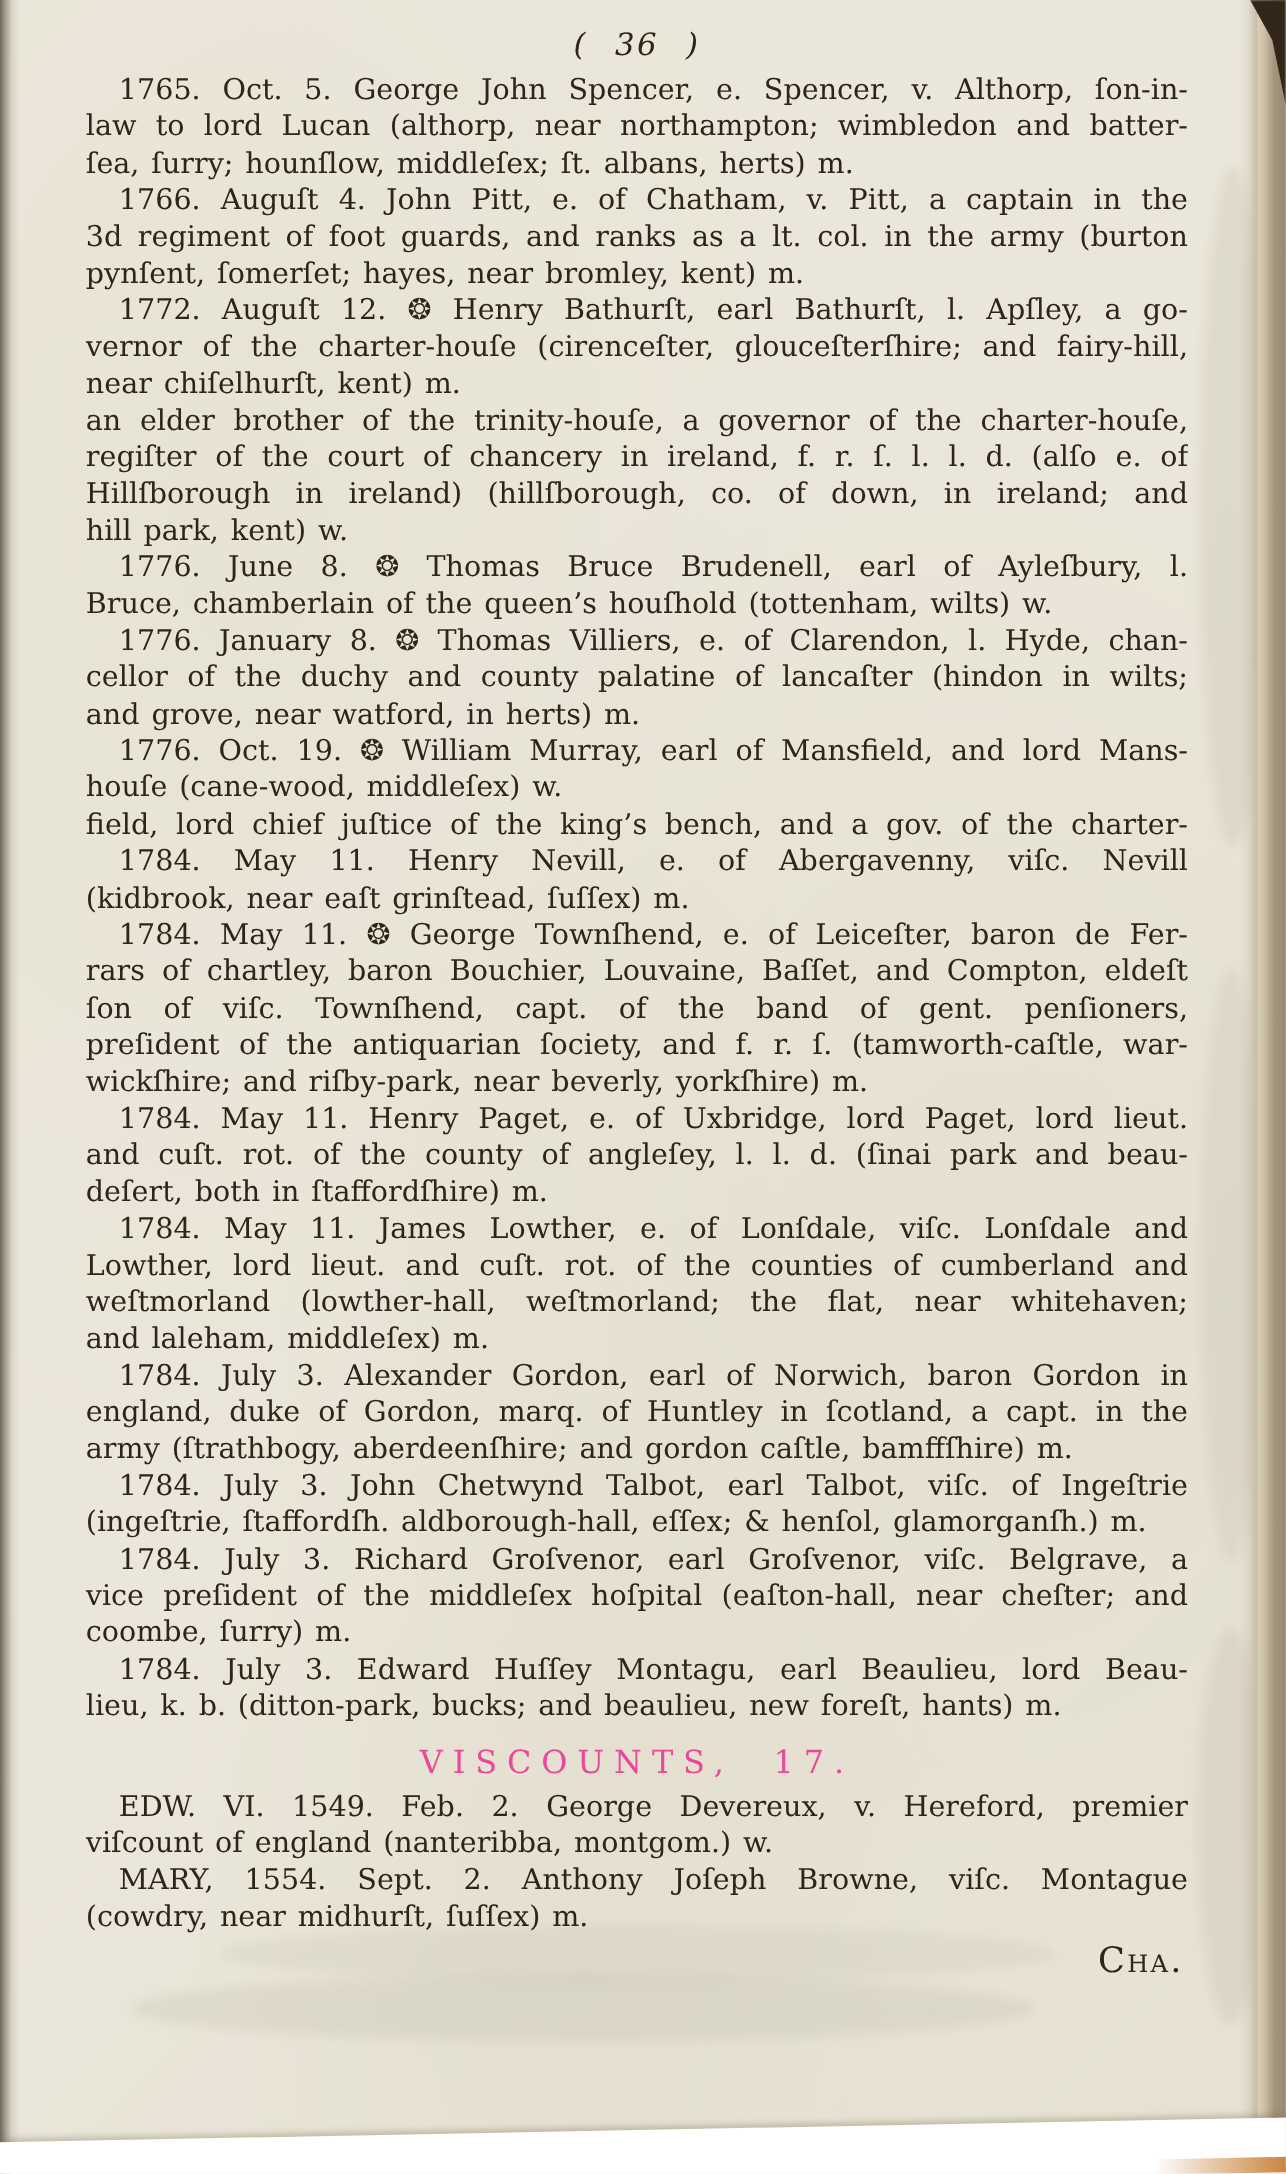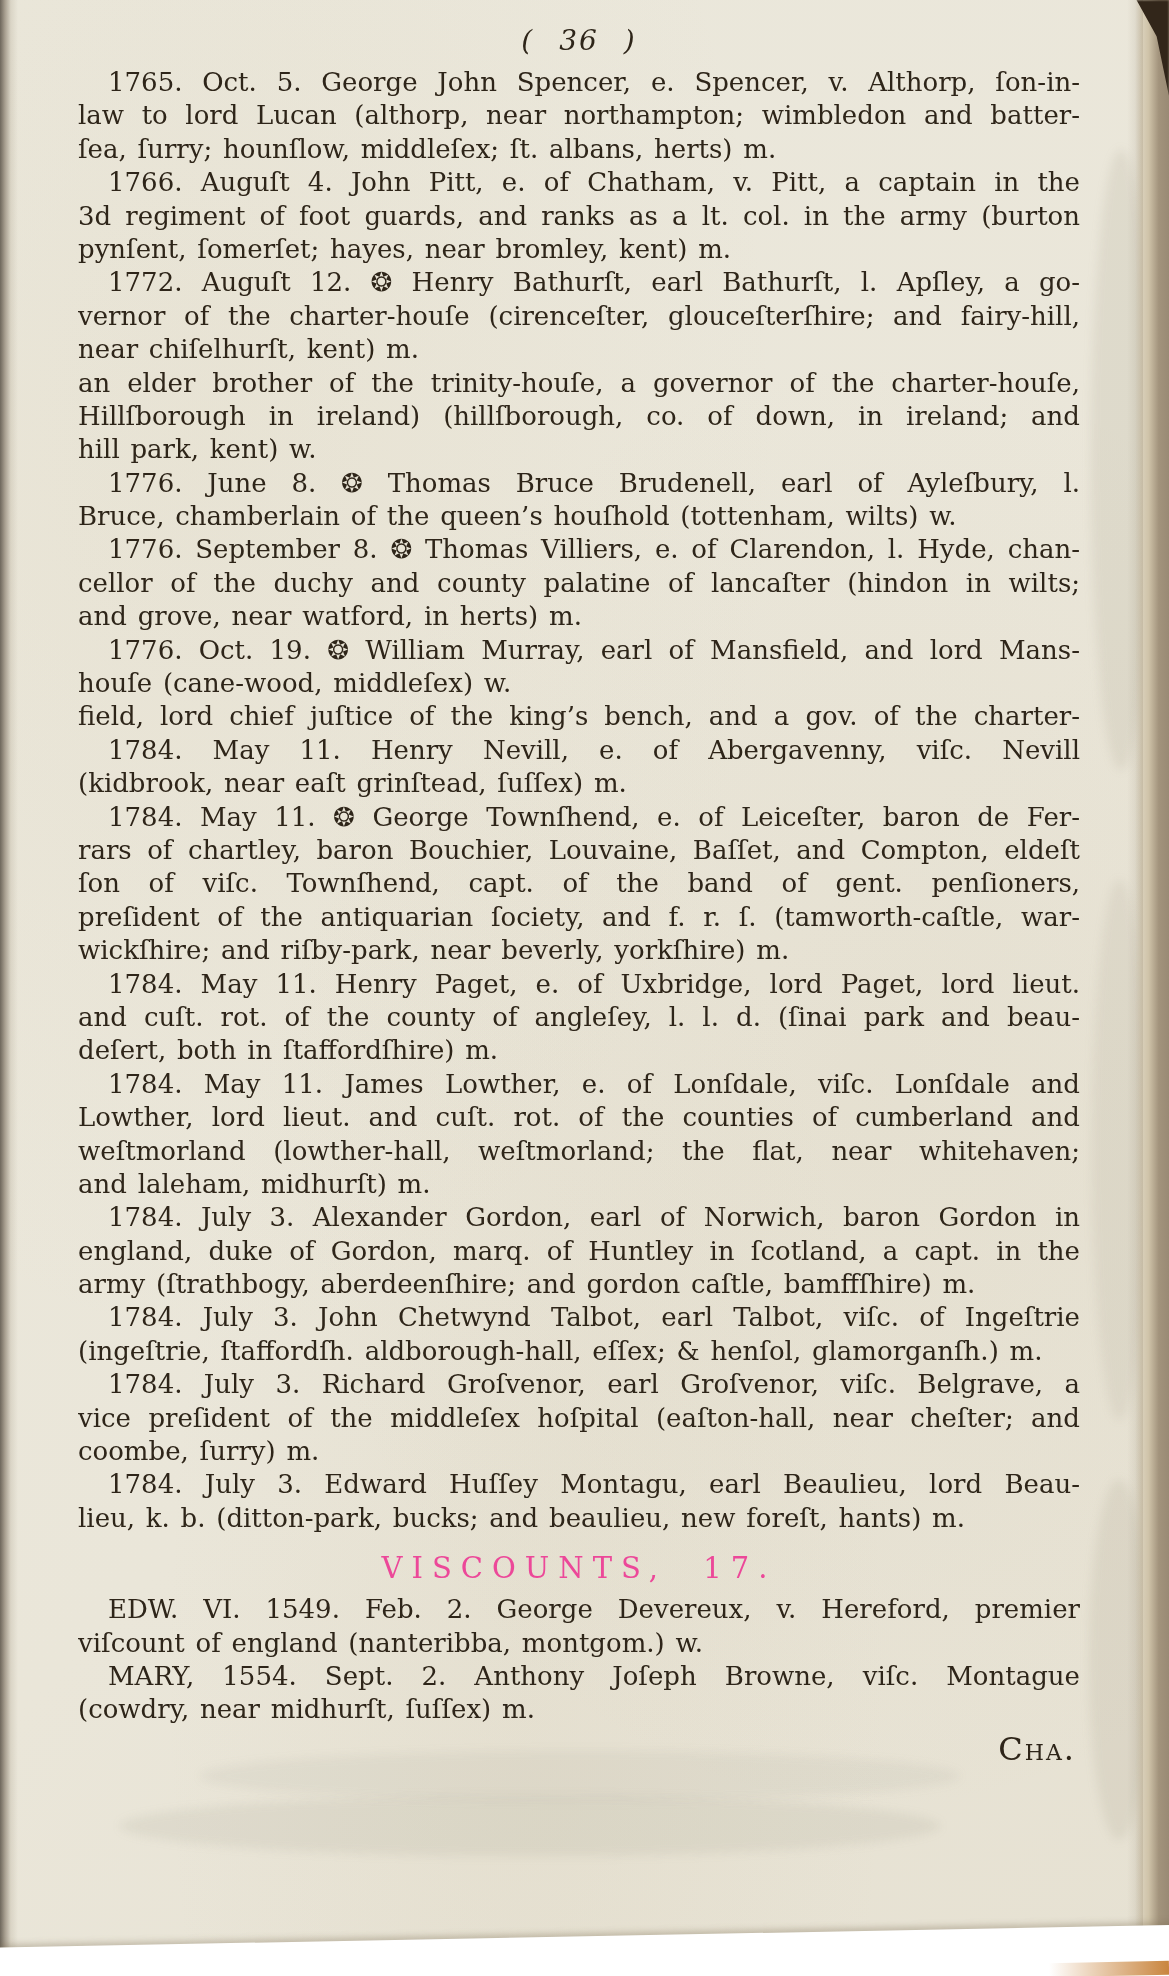--- a/index.html
+++ b/index.html
@@ -120,29 +120,30 @@
         <div class="line">3d regiment of foot guards, and ranks as a lt. col. in the army (burton</div>
         <div class="line last">pynſent, ſomerſet; hayes, near bromley, kent) m.</div>
       </div>
       <div class="para">
         <div class="line first">1772. Auguſt 12. ❂ Henry Bathurſt, earl Bathurſt, l. Apſley, a go-</div>
         <div class="line">vernor of the charter-houſe (cirenceſter, glouceſterſhire; and fairy-hill,</div>
         <div class="line last">near chiſelhurſt, kent) m.</div>
       </div>
       <div class="para">
         <div class="line">an elder brother of the trinity-houſe, a governor of the charter-houſe,</div>
+        <div class="line">regiſter of the court of chancery in ireland, f. r. ſ. l. l. d. (alſo e. of</div>
         <div class="line">Hillſborough in ireland) (hillſborough, co. of down, in ireland; and</div>
         <div class="line last">hill park, kent) w.</div>
       </div>
       <div class="para">
         <div class="line first">1776. June 8. ❂ Thomas Bruce Brudenell, earl of Ayleſbury, l.</div>
         <div class="line last">Bruce, chamberlain of the queen’s houſhold (tottenham, wilts) w.</div>
       </div>
       <div class="para">
-        <div class="line first">1776. September 8. ❂ Thomas Villiers, e. of Clarendon, l. Hyde, chan-</div>
+        <div class="line first">1776. January 8. ❂ Thomas Villiers, e. of Clarendon, l. Hyde, chan-</div>
         <div class="line">cellor of the duchy and county palatine of lancaſter (hindon in wilts;</div>
         <div class="line last">and grove, near watford, in herts) m.</div>
       </div>
       <div class="para">
         <div class="line first">1776. Oct. 19. ❂ William Murray, earl of Mansfield, and lord Mans-</div>
         <div class="line last">houſe (cane-wood, middleſex) w.</div>
         <div class="line">field, lord chief juſtice of the king’s bench, and a gov. of the charter-</div>
       </div>
       <div class="para">
         <div class="line first">1784. May 11. Henry Nevill, e. of Abergavenny, viſc. Nevill</div>
@@ -157,21 +158,21 @@
       </div>
       <div class="para">
         <div class="line first">1784. May 11. Henry Paget, e. of Uxbridge, lord Paget, lord lieut.</div>
         <div class="line">and cuſt. rot. of the county of angleſey, l. l. d. (ſinai park and beau-</div>
         <div class="line last">deſert, both in ſtaffordſhire) m.</div>
       </div>
       <div class="para">
         <div class="line first">1784. May 11. James Lowther, e. of Lonſdale, viſc. Lonſdale and</div>
         <div class="line">Lowther, lord lieut. and cuſt. rot. of the counties of cumberland and</div>
         <div class="line">weſtmorland (lowther-hall, weſtmorland; the flat, near whitehaven;</div>
-        <div class="line last">and laleham, midhurſt) m.</div>
+        <div class="line last">and laleham, middleſex) m.</div>
       </div>
       <div class="para">
         <div class="line first">1784. July 3. Alexander Gordon, earl of Norwich, baron Gordon in</div>
         <div class="line">england, duke of Gordon, marq. of Huntley in ſcotland, a capt. in the</div>
         <div class="line last">army (ſtrathbogy, aberdeenſhire; and gordon caſtle, bamffſhire) m.</div>
       </div>
       <div class="para">
         <div class="line first">1784. July 3. John Chetwynd Talbot, earl Talbot, viſc. of Ingeſtrie</div>
         <div class="line last">(ingeſtrie, ſtaffordſh. aldborough-hall, eſſex; &amp; henſol, glamorganſh.) m.</div>
       </div>

